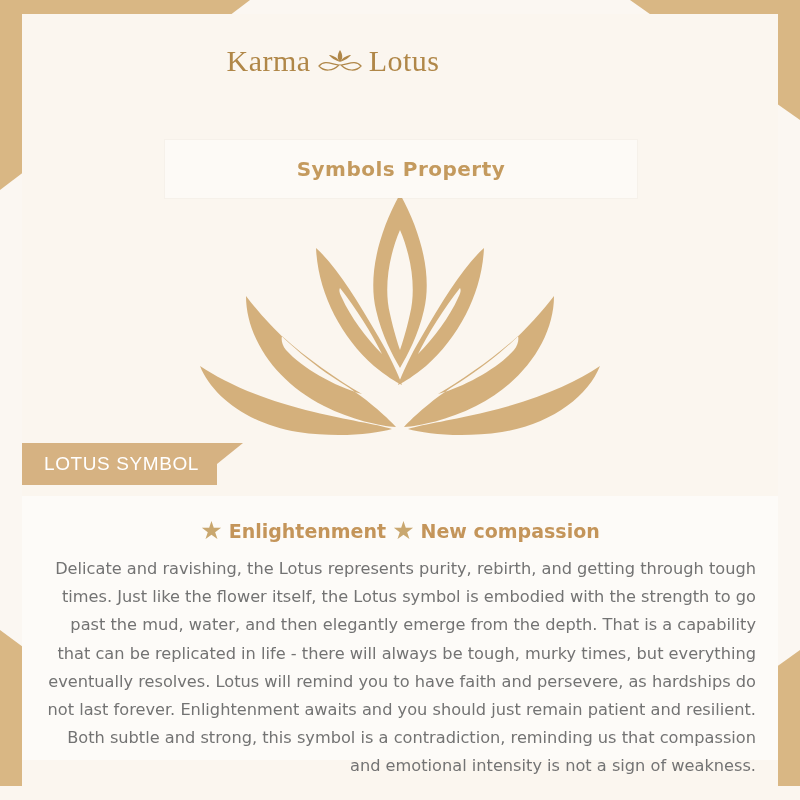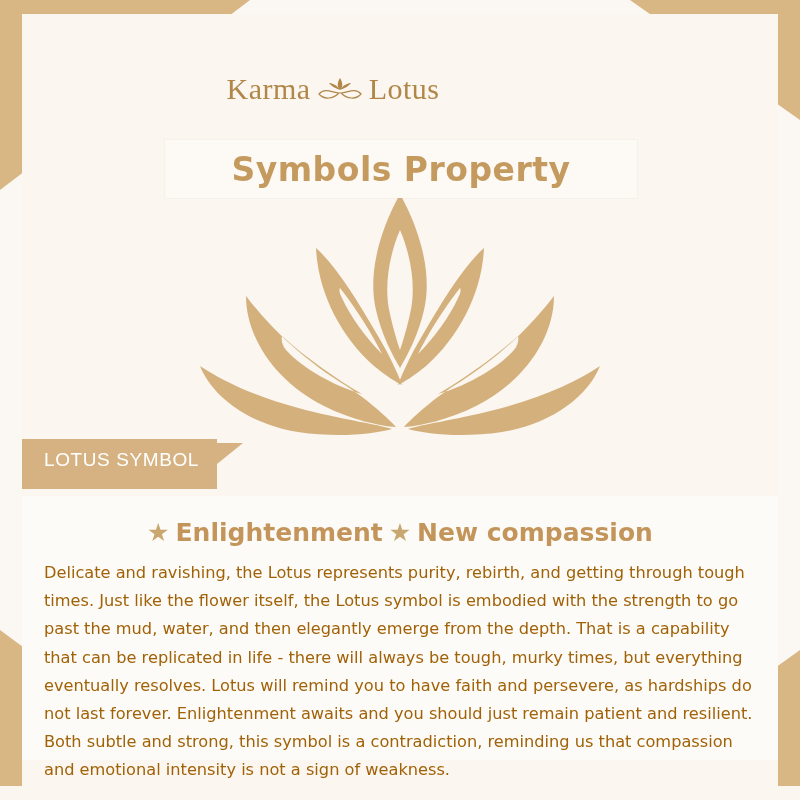--- a/index.html
+++ b/index.html
@@ -69,21 +69,20 @@
   }
 
   
   .brand {
     position: absolute;
     top: 44px;
     left: 0;
     width: 666px;
     text-align: center;
     z-index: 6;
-    margin-top: 28px;
   }
   .brand-wordmark {
     display: inline-flex;
     align-items: center;
     justify-content: center;
     gap: 6px;
     color: #b08748;
     font-family: "Liberation Serif", serif;
     font-size: 30px;
     letter-spacing: 0.5px;
@@ -104,21 +103,21 @@
     height: 58px;
     background: #fdfaf6;
     z-index: 6;
     display: flex;
     align-items: center;
     justify-content: center;
     box-shadow: 0 0 0 1px rgba(0,0,0,0.02);
   }
   .title-text {
     color: #c49a5e;
-    font-size: 33px;
+    font-size: 20px;
     font-weight: bold;
     font-family: "DejaVu Sans", sans-serif;
     letter-spacing: 0.5px;
   }
 
   
   .lotus-wrap {
     position: absolute;
     top: 186px;
     left: 190px;
@@ -135,21 +134,21 @@
     height: 42px;
     z-index: 7;
     display: flex;
     align-items: center;
   }
   .ribbon-body {
     background: #d6b282;
     height: 42px;
     display: flex;
     align-items: center;
-    padding: 0 18px 8px 22px;
+    padding: 0 18px 0 22px;
   }
   .ribbon-label {
     color: #ffffff;
     font-size: 19px;
     letter-spacing: 0.6px;
     white-space: nowrap;
   }
   .ribbon-tail {
     width: 0; height: 0;
     border-top: 21px solid #d6b282;
@@ -177,30 +176,30 @@
     gap: 6px;
     margin: 6px 0 12px 0;
   }
   .kw-star {
     color: #c9a76f;
     font-size: 25px;
     line-height: 1;
   }
   .kw-text {
     color: #c4955a;
-    font-size: 25px;
+    font-size: 19px;
     font-weight: bold;
     font-family: "DejaVu Sans", sans-serif;
   }
 
   .paragraph {
-    color: #a16207;
+    color: #737373;
     font-size: 16.2px;
     line-height: 1.74;
-    text-align: left;
+    text-align: right;
     font-family: "DejaVu Sans", sans-serif;
   }
 
   .bottom-strip {
     position: absolute;
     left: 0; right: 0; bottom: 0;
     height: 14px;
     background: #fbf6ef;
     z-index: 8;
   }

